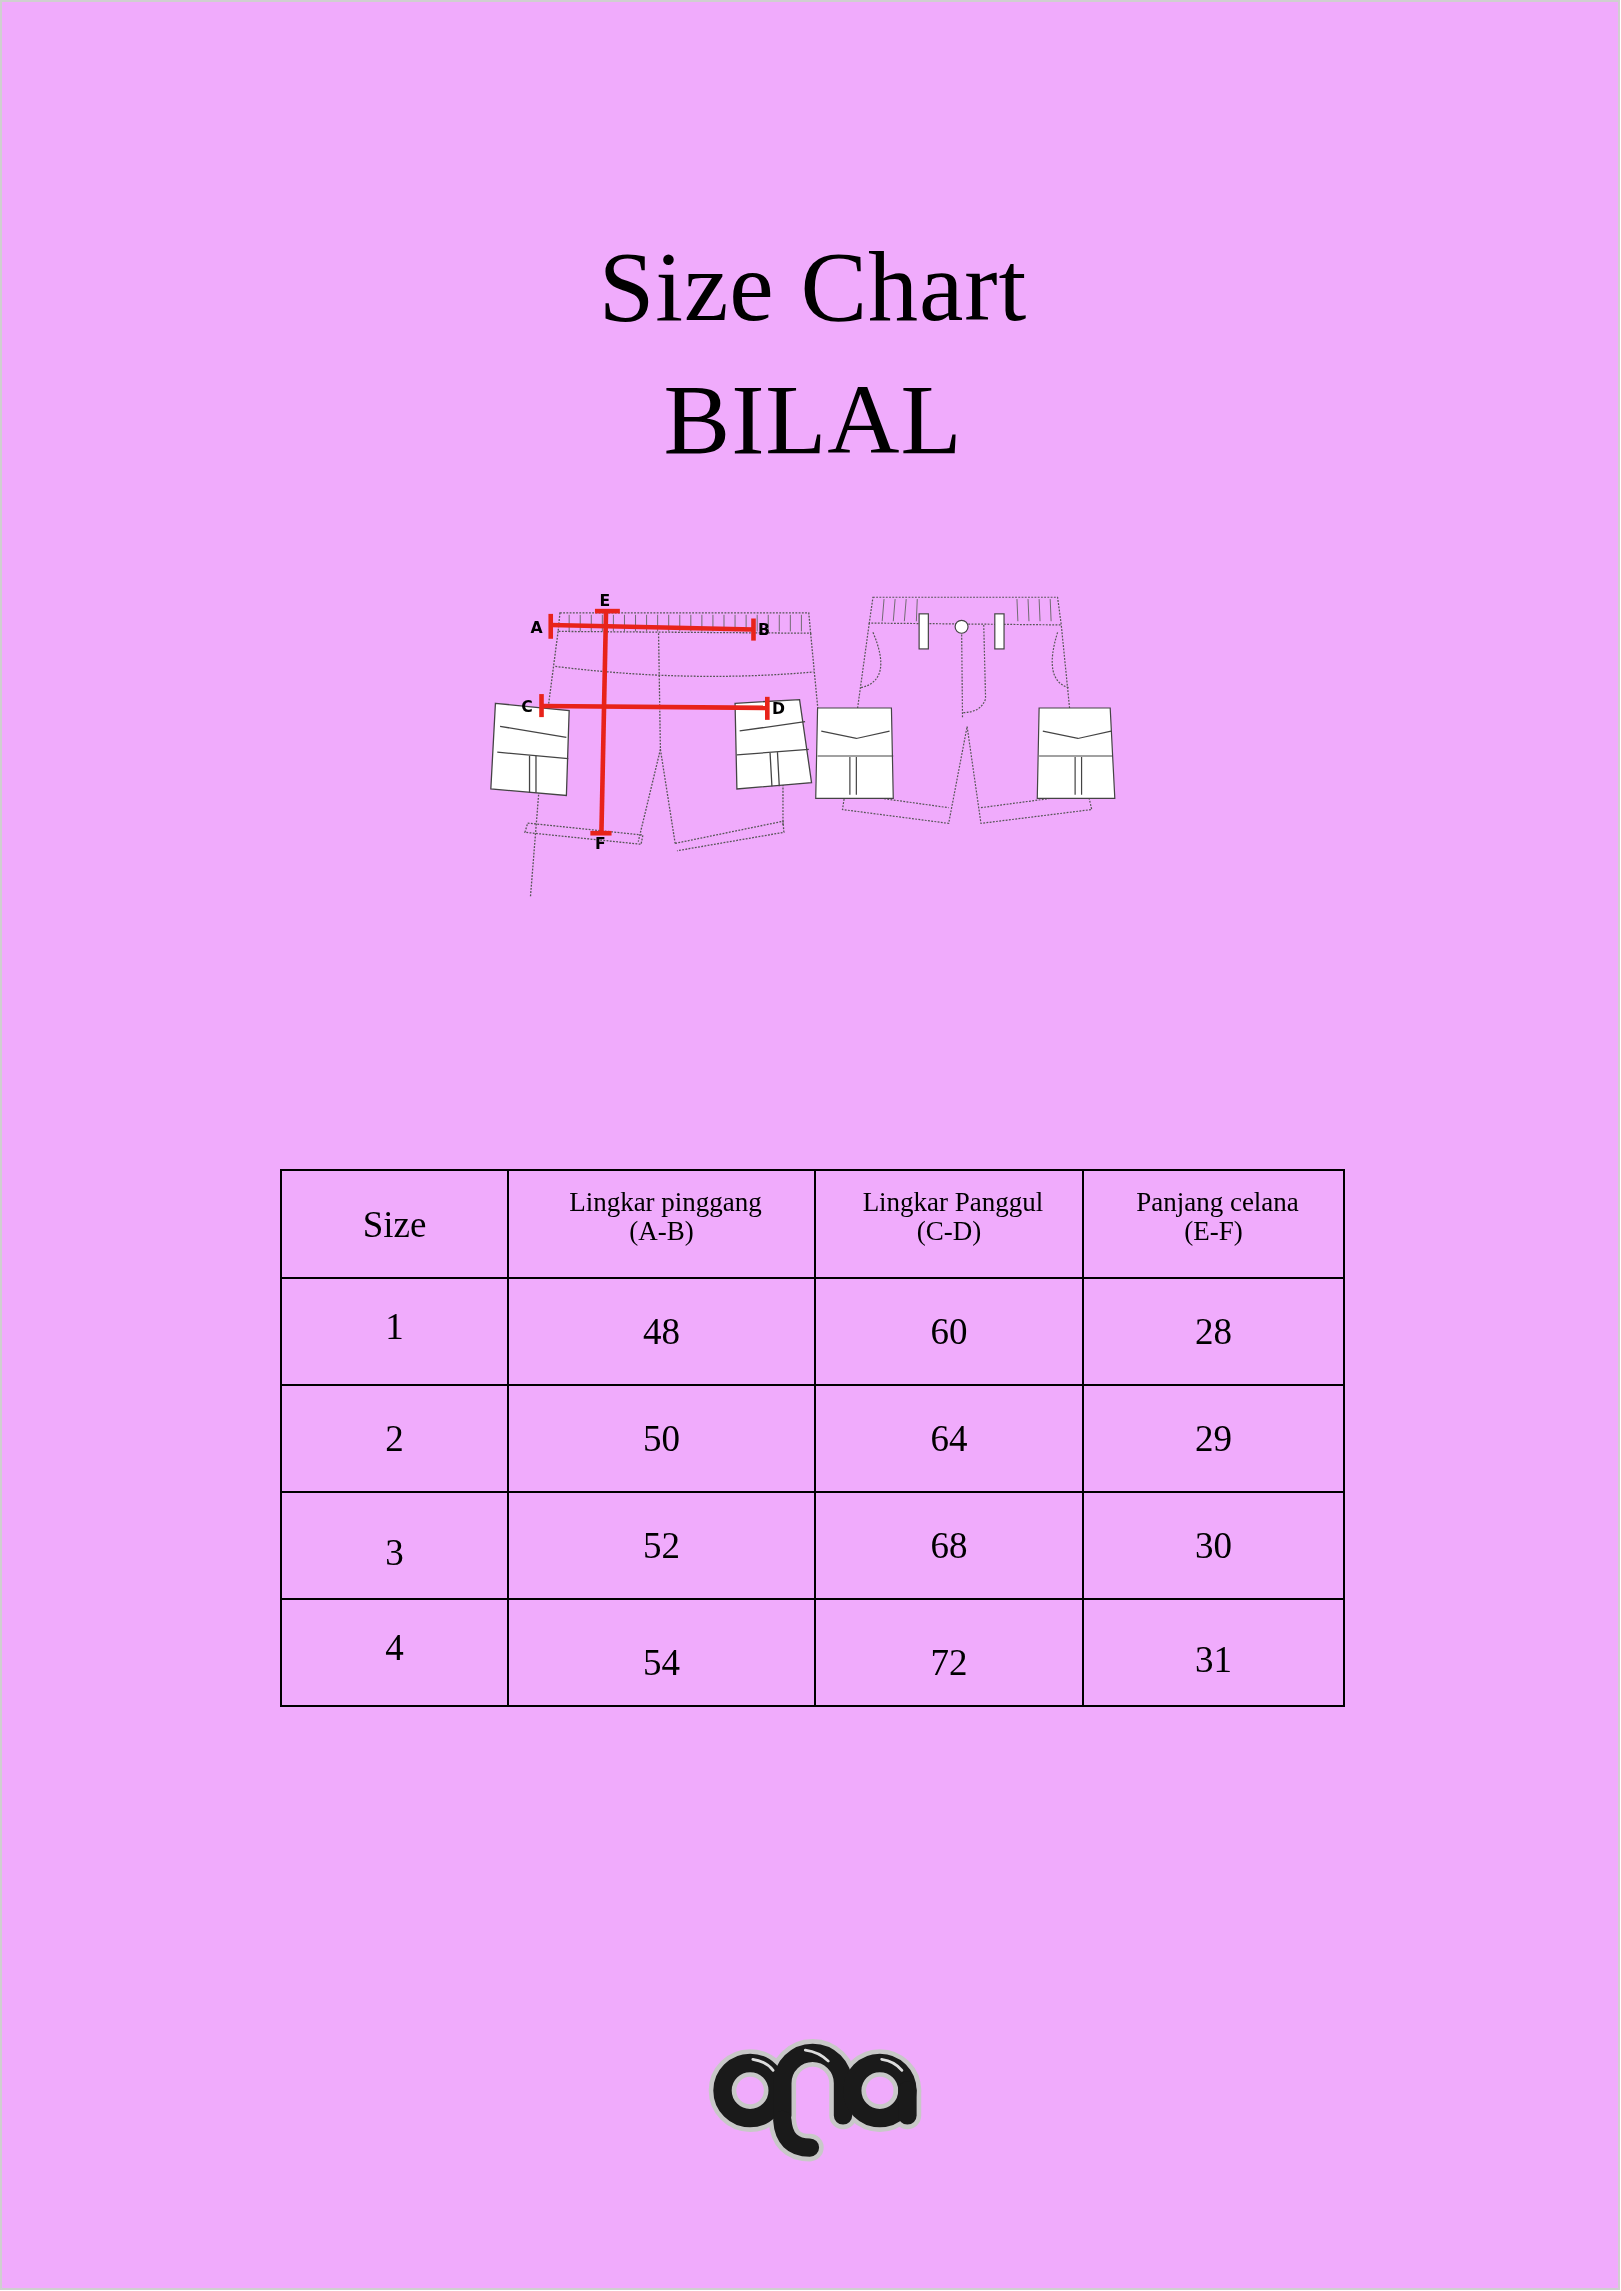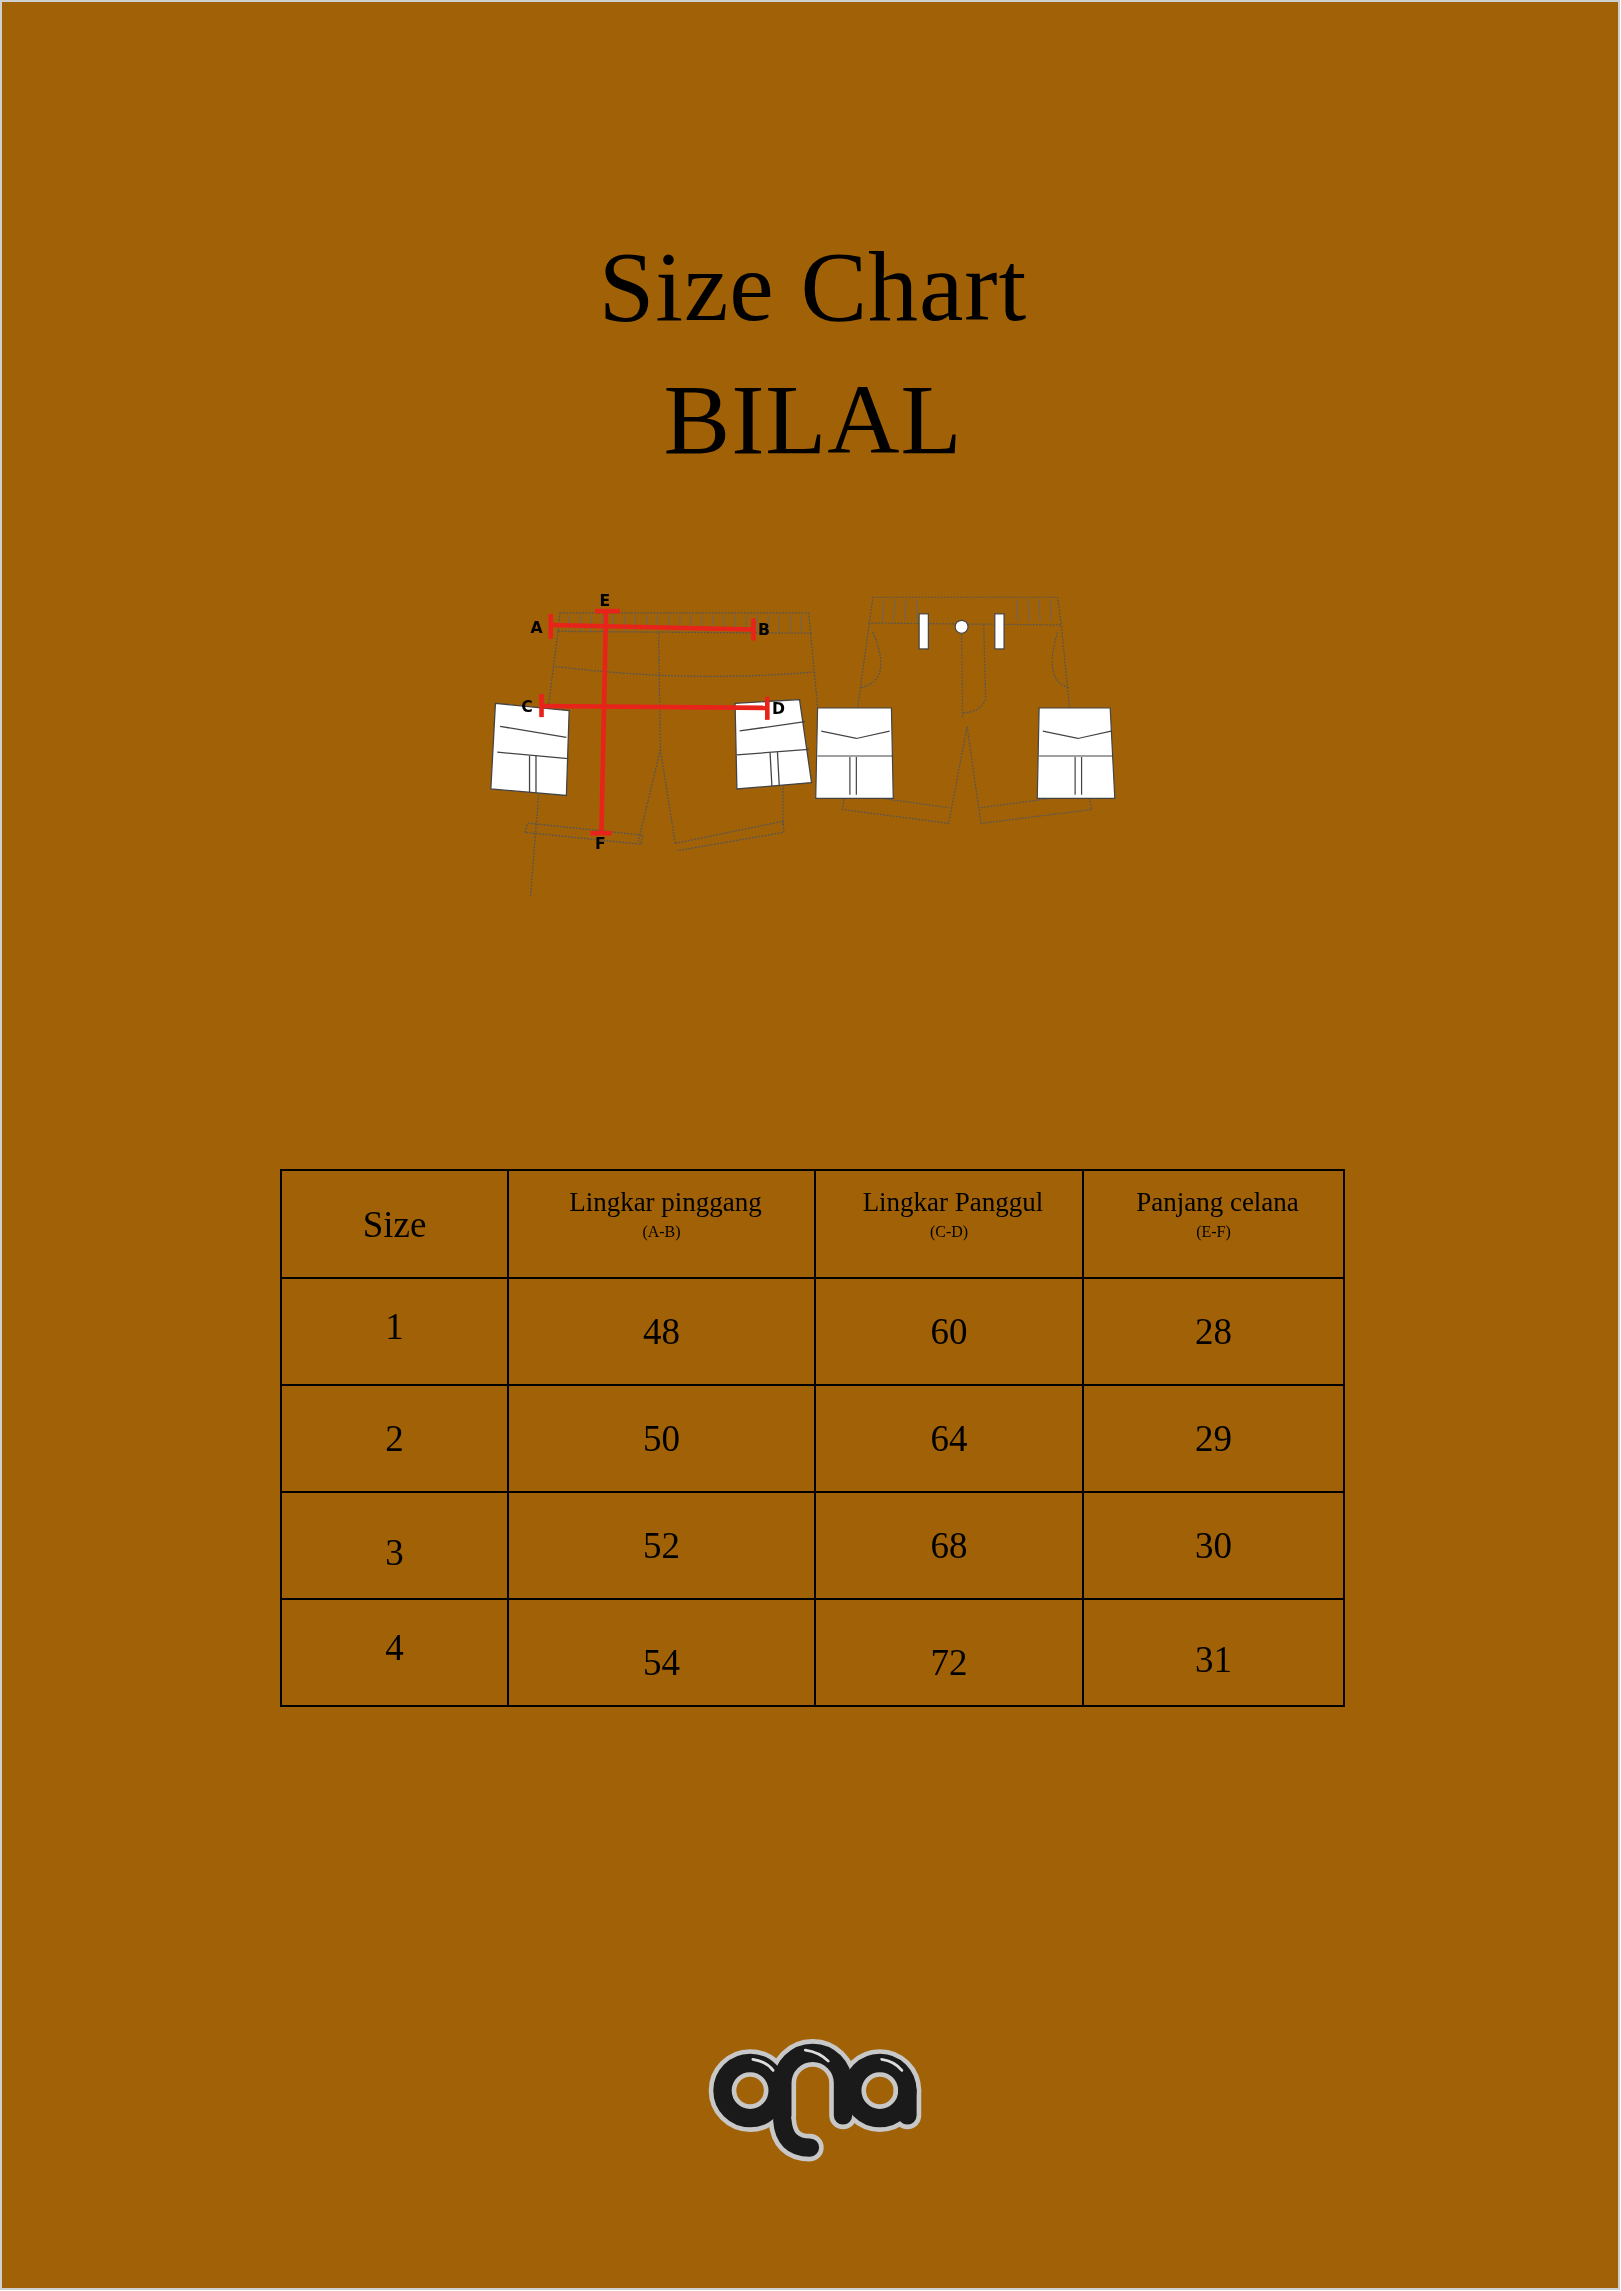--- a/index.html
+++ b/index.html
@@ -1,36 +1,36 @@
 <!DOCTYPE html>
 <html style="font-size:14.8px"><head>
   <meta charset="utf-8">
   <style>
     html, body { margin: 0; padding: 0; background: #ffffff; }
     body { width: 1622px; height: 2292px; position: relative; overflow: hidden;
            font-family: "DejaVu Serif", "Liberation Serif", serif; color: #000; }
     .page { position: absolute; left: 0; top: 0; width: 1616px; height: 2286px;
-            border: 2.8px solid #cfcfcf; background: #a16207; }
+            border: 2.8px solid #cfcfcf; background: #f0abfc; }
     .title { position: absolute; left: 0; width: 1622px; text-align: center;
              font-family: "Liberation Serif", "DejaVu Serif", serif; color: #000; }
     .title-main { top: 229px; font-size: 100px; line-height: 111px; letter-spacing: 0.9px; }
     .title-sub { top: 362px; font-size: 100px; line-height: 111px; letter-spacing: 0.9px; }
     .diagram { position: absolute; }
     .diagram-front { left: 475px; top: 572px; width: 341px; height: 277px; }
     .diagram-back { left: 808px; top: 586px; width: 305px; height: 240px; }
     .diagram svg { width: 100%; height: 100%; display: block; overflow: visible; }
     .size-table { position: absolute; left: 278px; top: 1167px; width: 1065px; height: 538px;
                   border-collapse: collapse; table-layout: fixed; }
     .size-table td, .size-table th { border: 2.8px solid #000; text-align: center; padding: 0;
                   font-family: "Liberation Serif", "DejaVu Serif", serif; font-weight: normal; color:#000; }
     .size-table tr.head { height: 108px; }
     .size-table tr.row { height: 107px; }
     .size-table th.size-col { font-size: 37px; margin-left: 48px; }
     .size-table th .hl { display: block; font-size: 27px; line-height: 30px; padding-left: 8px; }
-    .size-table th .hs { display: block; font-size: 16px; line-height: 29px; }
+    .size-table th .hs { display: block; font-size: 27px; line-height: 29px; }
     .size-table th .head-inner { position: relative; top: -7.4px; }
     .size-table td { font-size: 37px; }
     .size-table td.size-cell { font-size: 37px; }
     .logo { position: absolute; left: 697px; top: 2026px; width: 231px; height: 138px; }
     .logo svg { width: 100%; height: 100%; display: block; }
   </style>
 </head>
 <body>
 
 <div class="page">

